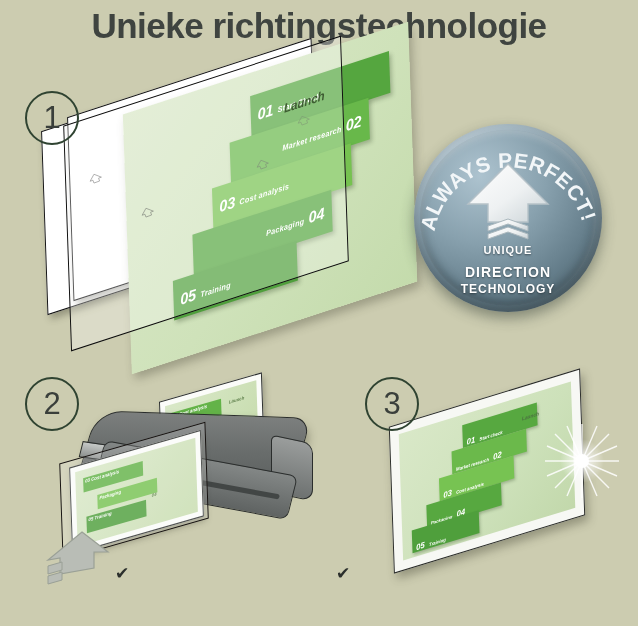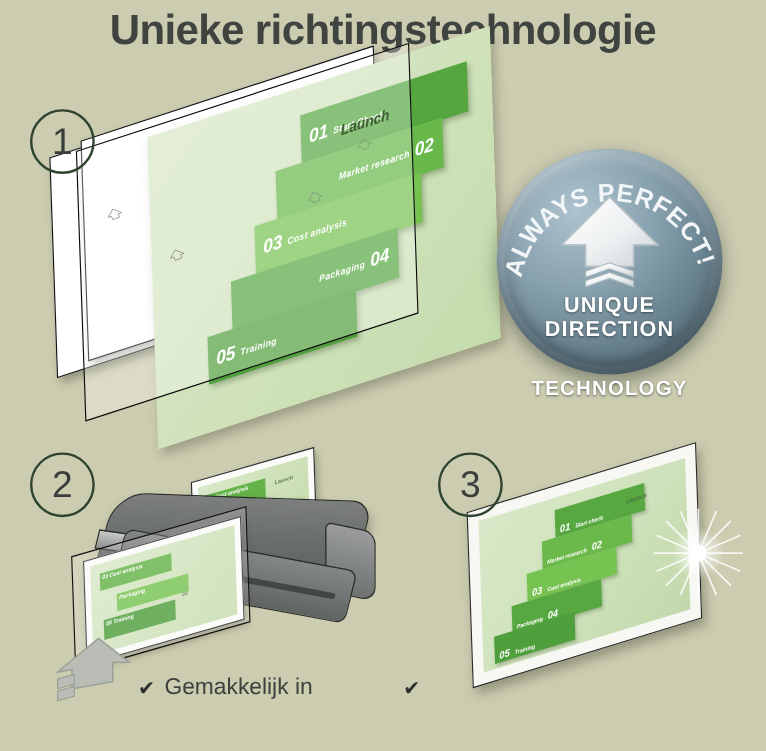--- a/index.html
+++ b/index.html
@@ -72,23 +72,23 @@
          box-shadow:0 6px 14px rgba(40,50,45,.45), inset 0 -7px 14px rgba(20,30,35,.40), inset 0 6px 12px rgba(255,255,255,.28);}
   #badge .ring{position:absolute;inset:6px;border-radius:50%;
          background:radial-gradient(circle at 34% 26%,#adc3cf 0%,#88a1ae 38%,#647d8a 70%,#4e6169 100%);
          box-shadow:inset 0 3px 7px rgba(255,255,255,.30), inset 0 -5px 10px rgba(20,30,35,.42);}
   .badge-arc{position:absolute;left:0;top:0;width:188px;height:188px;}
   .badge-arc text{font-family:"Liberation Sans","DejaVu Sans",sans-serif;
                   font-size:21px;font-weight:700;fill:#f2f6f8;letter-spacing:.5px;}
   #uparrow{position:absolute;left:50px;top:38px;width:88px;height:82px;}
   .btxt{position:absolute;width:188px;text-align:center;color:#ffffff;
         font-weight:700;letter-spacing:1px;text-shadow:0 1px 2px rgba(20,30,35,.6);}
-  #bt1{top:120px;font-size:18px;}
-  #bt2{top:140px;font-size:18px;}
-  #bt3{top:158px;font-size:17px;margin-top:32px;}
+  #bt1{top:120px;font-size:11px;}
+  #bt2{top:140px;font-size:14px;}
+  #bt3{top:158px;font-size:12px;}
 
   
   #scene2{position:absolute;left:40px;top:392px;width:290px;height:175px;}
   #lam-body{position:absolute;left:45px;top:22px;width:215px;height:72px;
             background:linear-gradient(180deg,#7c7f7e 0%,#696d6c 48%,#5a5e5d 100%);
             border:1.5px solid #2a2d2c;border-radius:26px 18px 14px 14px;
             transform:skewX(-14deg) rotate(2deg);
             box-shadow:3px 6px 9px rgba(60,60,45,.40);}
   #lam-side{position:absolute;left:231px;top:47px;width:40px;height:56px;
             background:linear-gradient(180deg,#9a9d9c,#6d7170);
@@ -315,20 +315,19 @@
       <circle cx="39" cy="39" r="7" fill="#ffffff"></circle>
     </svg>
   </div>
 
   <div class="stepnum" id="step1">1</div>
   <div class="stepnum" id="step2">2</div>
   <div class="stepnum" id="step3">3</div>
 
   <div class="cap" id="cap2">
     <span class="ck">✔</span>
-    <div>Gemakkelijk in</div>
   </div>
 
   <div class="cap" id="cap3">
     <span class="ck">✔</span>
   </div>
 
 </div>
 
 </body></html>

